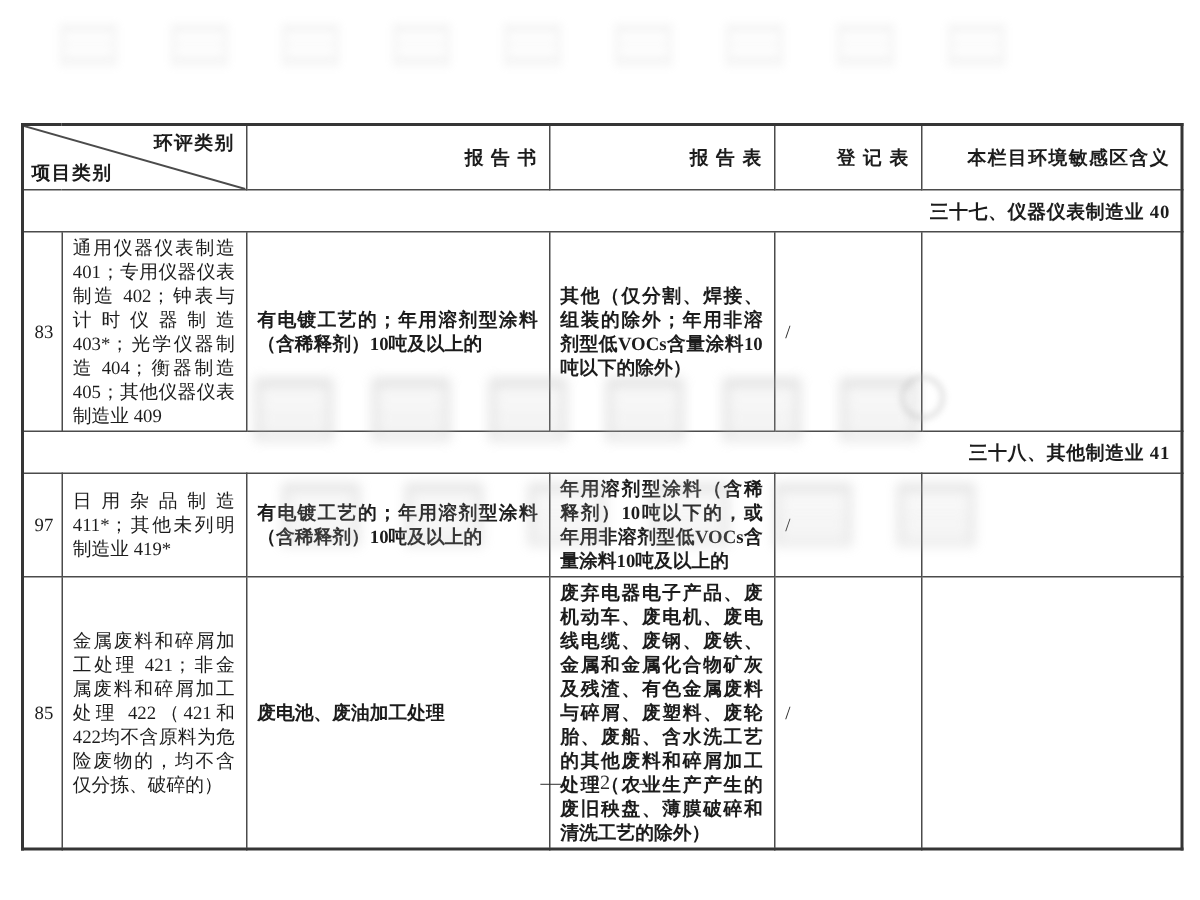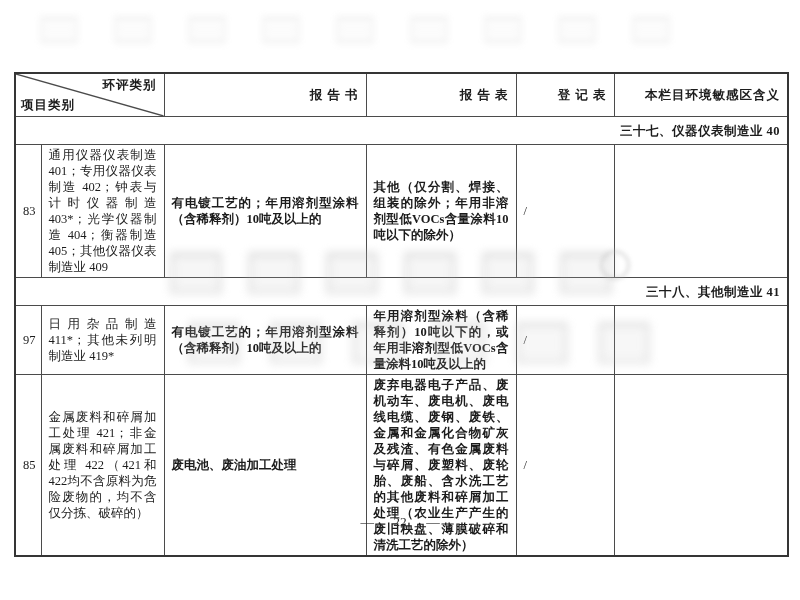--- a/index.html
+++ b/index.html
@@ -5,21 +5,21 @@
   html,body { margin:0; padding:0; }
   body {
     width:800px; height:600px; background:#ffffff;
     font-family:"Liberation Serif","DejaVu Serif",serif;
     color:#1c1c1c;
   }
   .page { position:relative; width:800px; height:600px; background:#ffffff; overflow:hidden; }
 
   
   table.catalog {
-    position:absolute; left:14px; top:72px; width:773px;
+    position:absolute; left:14px; top:82px; width:773px;
     border-collapse:collapse; table-layout:fixed;
     border:2px solid #353535;
   }
   table.catalog td {
     border:1px solid #4b4b4b;
     padding:2px 7px;
     font-size:12.5px; line-height:16px;
     vertical-align:middle;
     overflow:hidden;
   }

